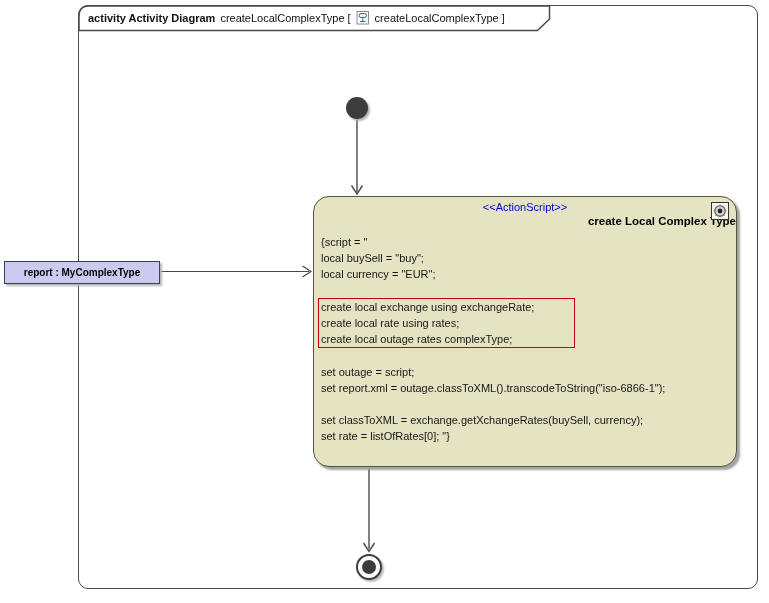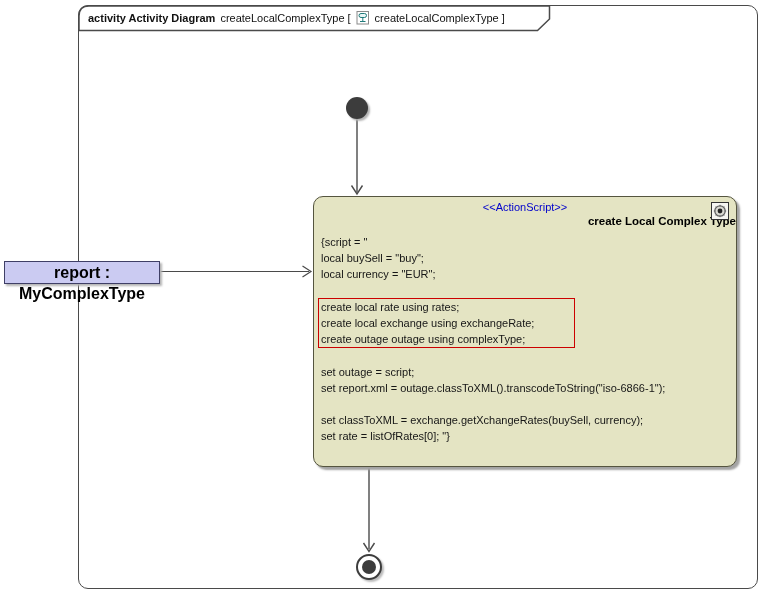--- a/index.html
+++ b/index.html
@@ -23,38 +23,38 @@
   .edges{position:absolute; left:0; top:0; pointer-events:none;}
   
   .initial-node{
     position:absolute; left:346px; top:97px; width:22px; height:22px;
     background:#3c3c3c; border-radius:50%;
     box-shadow:2px 2px 2px #b4b4b4;
   }
   
   .action-node{
     position:absolute; left:313px; top:196px; width:424px; height:271px;
-    background:#e4e4c3; border:1px solid #55553f; border-radius:10px;
+    background:#e4e4c3; border:1px solid #55553f; border-radius:16px;
     box-shadow:3px 3px 2px #a3a3a3; box-sizing:border-box;
   }
   .stereo{margin-top:4px; text-align:center; color:#0000cc; font-size:11px;}
   .aname{margin-top:2px; text-align:right; font-weight:bold; font-size:11.5px; color:#000;}
   .script{margin-top:7px; margin-left:7px; font-size:11px; line-height:16px; color:#161616;}
   .sline{min-height:16px; white-space:pre; overflow:hidden;}
   .highlight-box{
     border:1px solid #cc0000; width:257px; box-sizing:border-box;
     margin-left:-3px; padding-left:2px;
   }
   .rake-icon{position:absolute; top:5px; right:7px; width:18px; height:18px;}
   
   .object-node{
     position:absolute; left:4px; top:261px; width:154px; height:21px;
     background:#cbcbf2; border:1px solid #3f3f66;
     box-shadow:2px 2px 2px #b4b4b4; box-sizing:content-box;
-    font-size:16px; font-weight:bold; text-align:center; line-height:21px; color:#000;
+    font-size:10px; font-weight:bold; text-align:center; line-height:21px; color:#000;
   }
   
   .final-node{
     position:absolute; left:356px; top:554px; width:22px; height:22px;
     background:#ffffff; border:2px solid #3c3c3c; border-radius:50%;
     box-shadow:2px 2px 2px #bcbcbc;
   }
   .final-node .dot{
     position:absolute; left:4px; top:4px; width:14px; height:14px;
     background:#3c3c3c; border-radius:50%;
@@ -106,23 +106,23 @@
       <path d="M9 2.8 V4.4 M9 13.6 V15.2 M2.8 9 H4.4 M13.6 9 H15.2 M4.7 4.7 L5.8 5.8 M12.2 12.2 L13.3 13.3 M13.3 4.7 L12.2 5.8 M5.8 12.2 L4.7 13.3" stroke="#666666" fill="none"></path>
     </svg>
     <div class="stereo">&lt;&lt;ActionScript&gt;&gt;</div>
     <div class="aname">create Local Complex Type</div>
     <div class="script">
       <div class="sline">{script = "</div>
       <div class="sline">local buySell = "buy";</div>
       <div class="sline">local currency = "EUR";</div>
       <div class="sline"></div>
       <div class="highlight-box">
+        <div class="sline">create local exchange using exchangeRate;</div>
         <div class="sline">create local rate using rates;</div>
-        <div class="sline">create local exchange using exchangeRate;</div>
-        <div class="sline">create outage outage using complexType;</div>
+        <div class="sline">create local outage rates complexType;</div>
       </div>
       <div class="sline"></div>
       <div class="sline">set outage = script;</div>
       <div class="sline">set report.xml = outage.classToXML().transcodeToString("iso-6866-1");</div>
       <div class="sline"></div>
       <div class="sline">set classToXML = exchange.getXchangeRates(buySell, currency);</div>
       <div class="sline">set rate = listOfRates[0]; "}</div>
     </div>
   </div>
 

